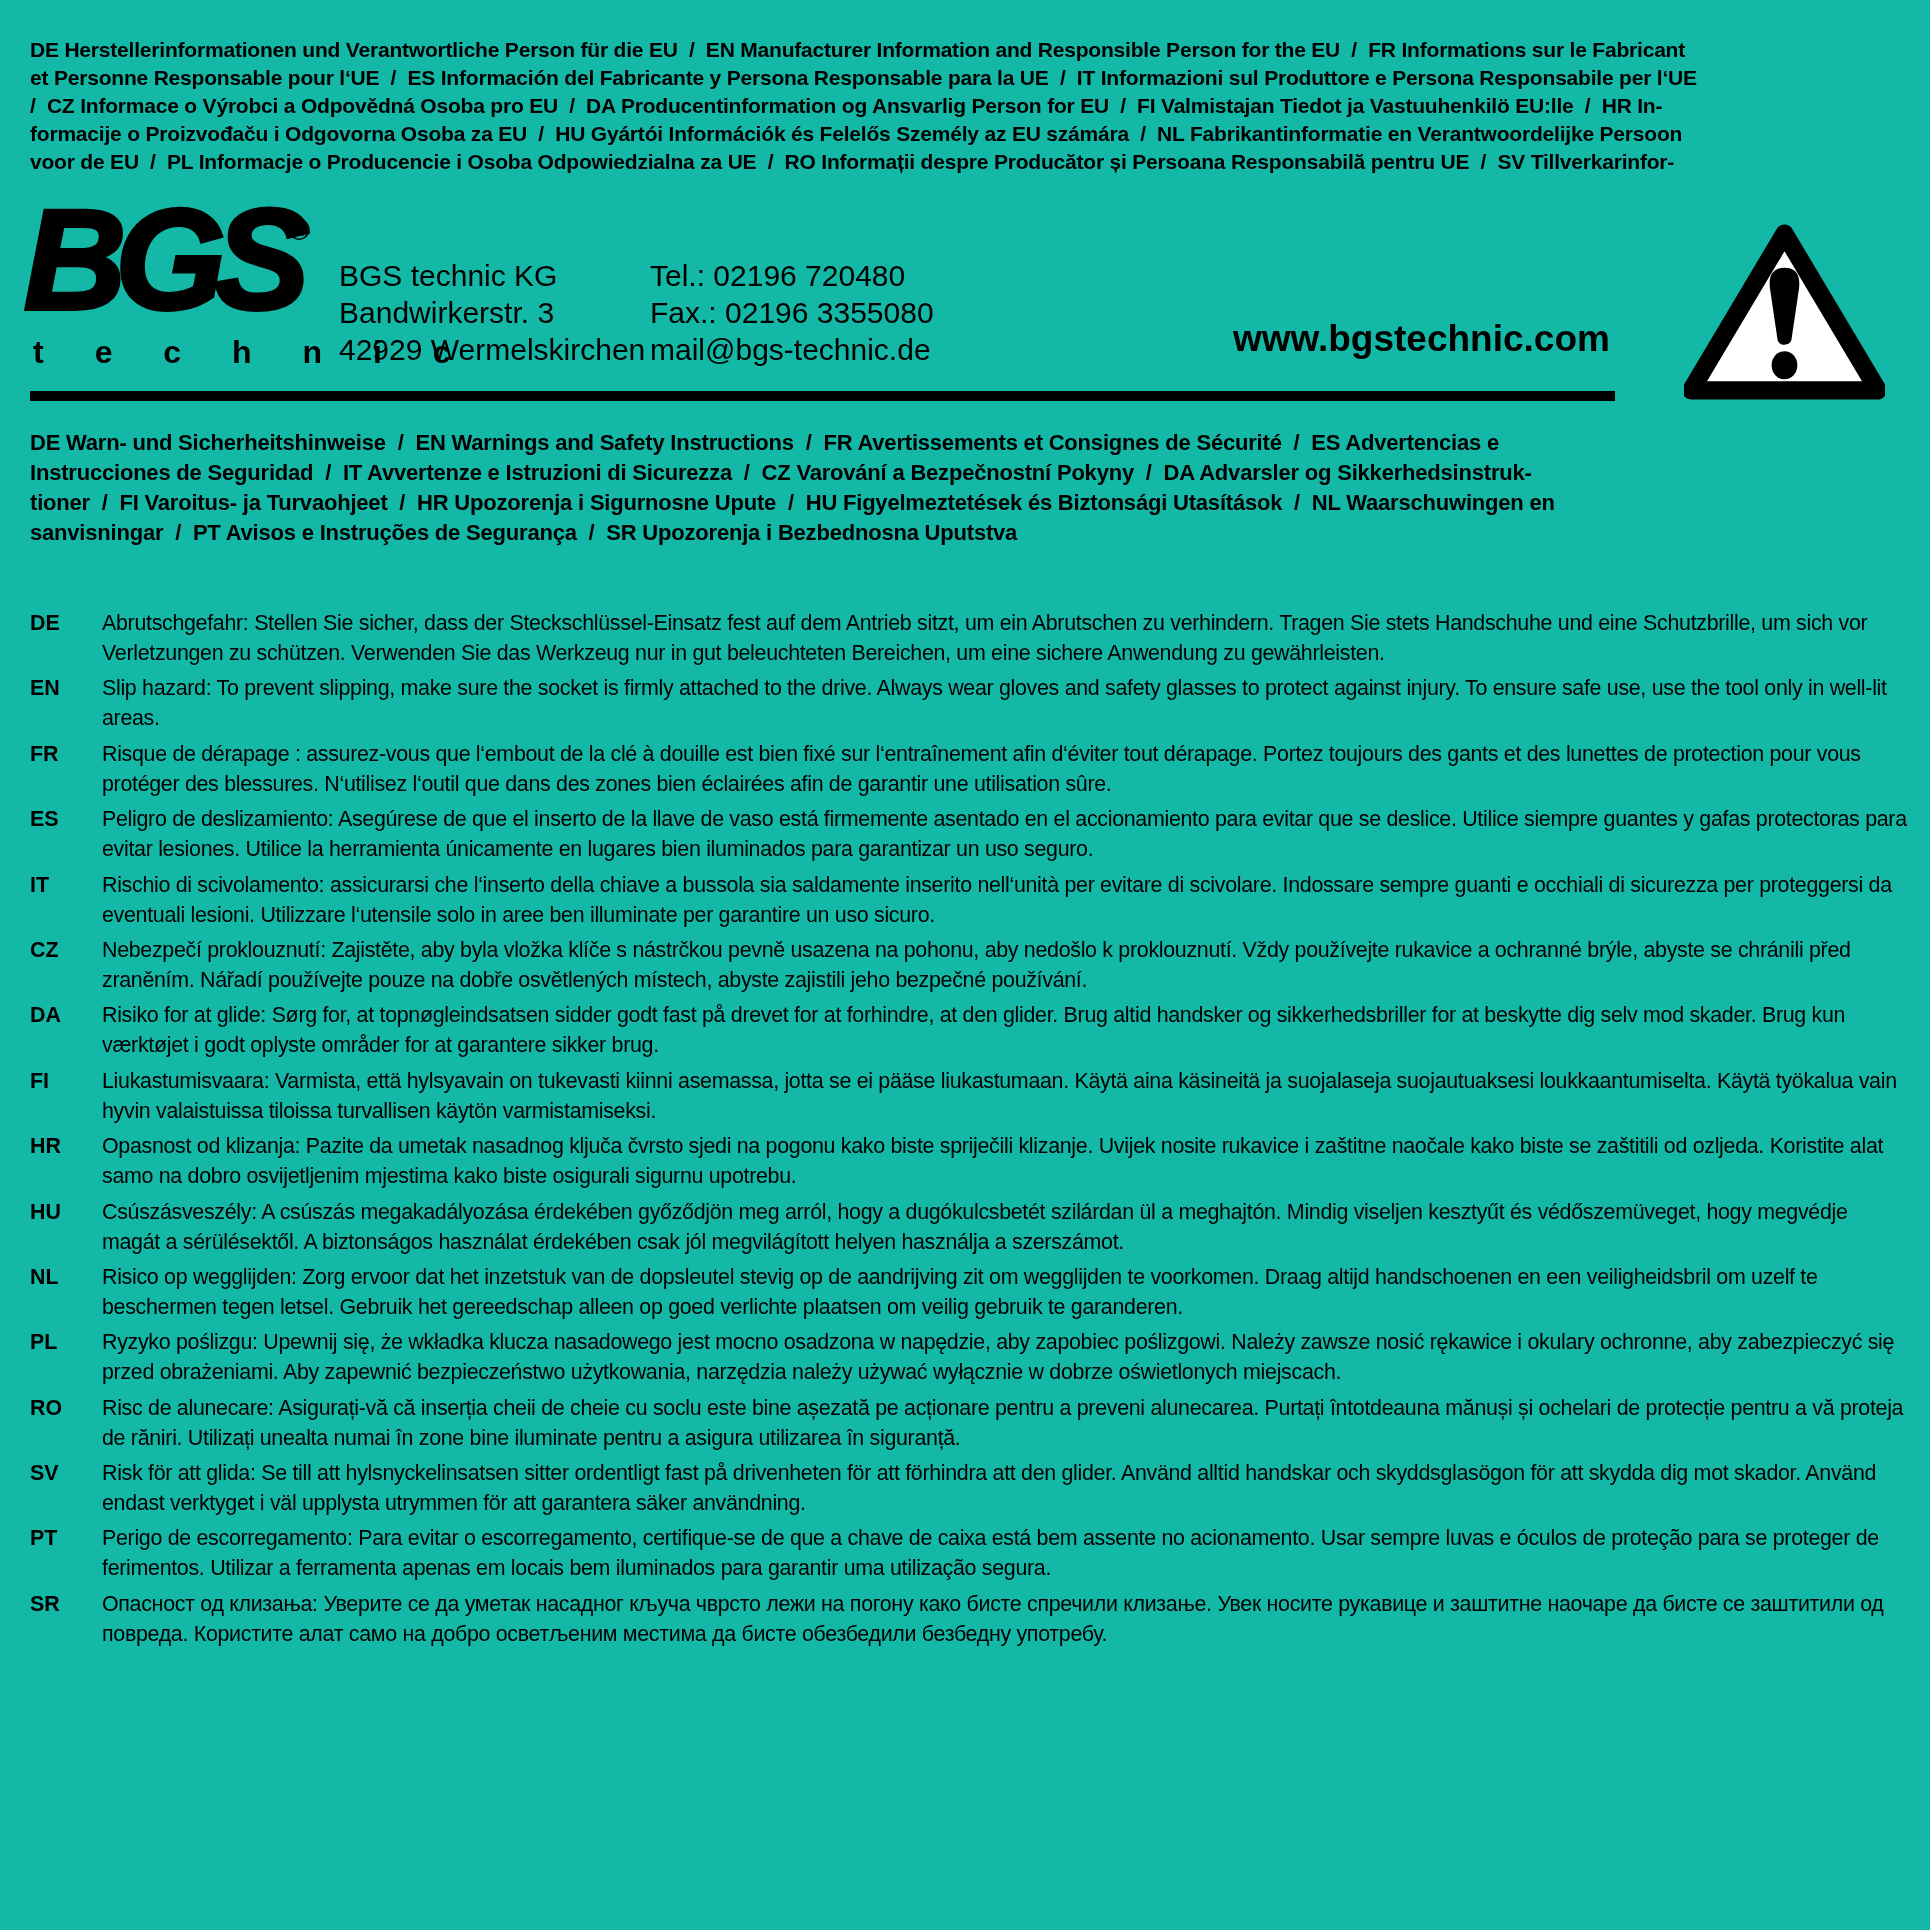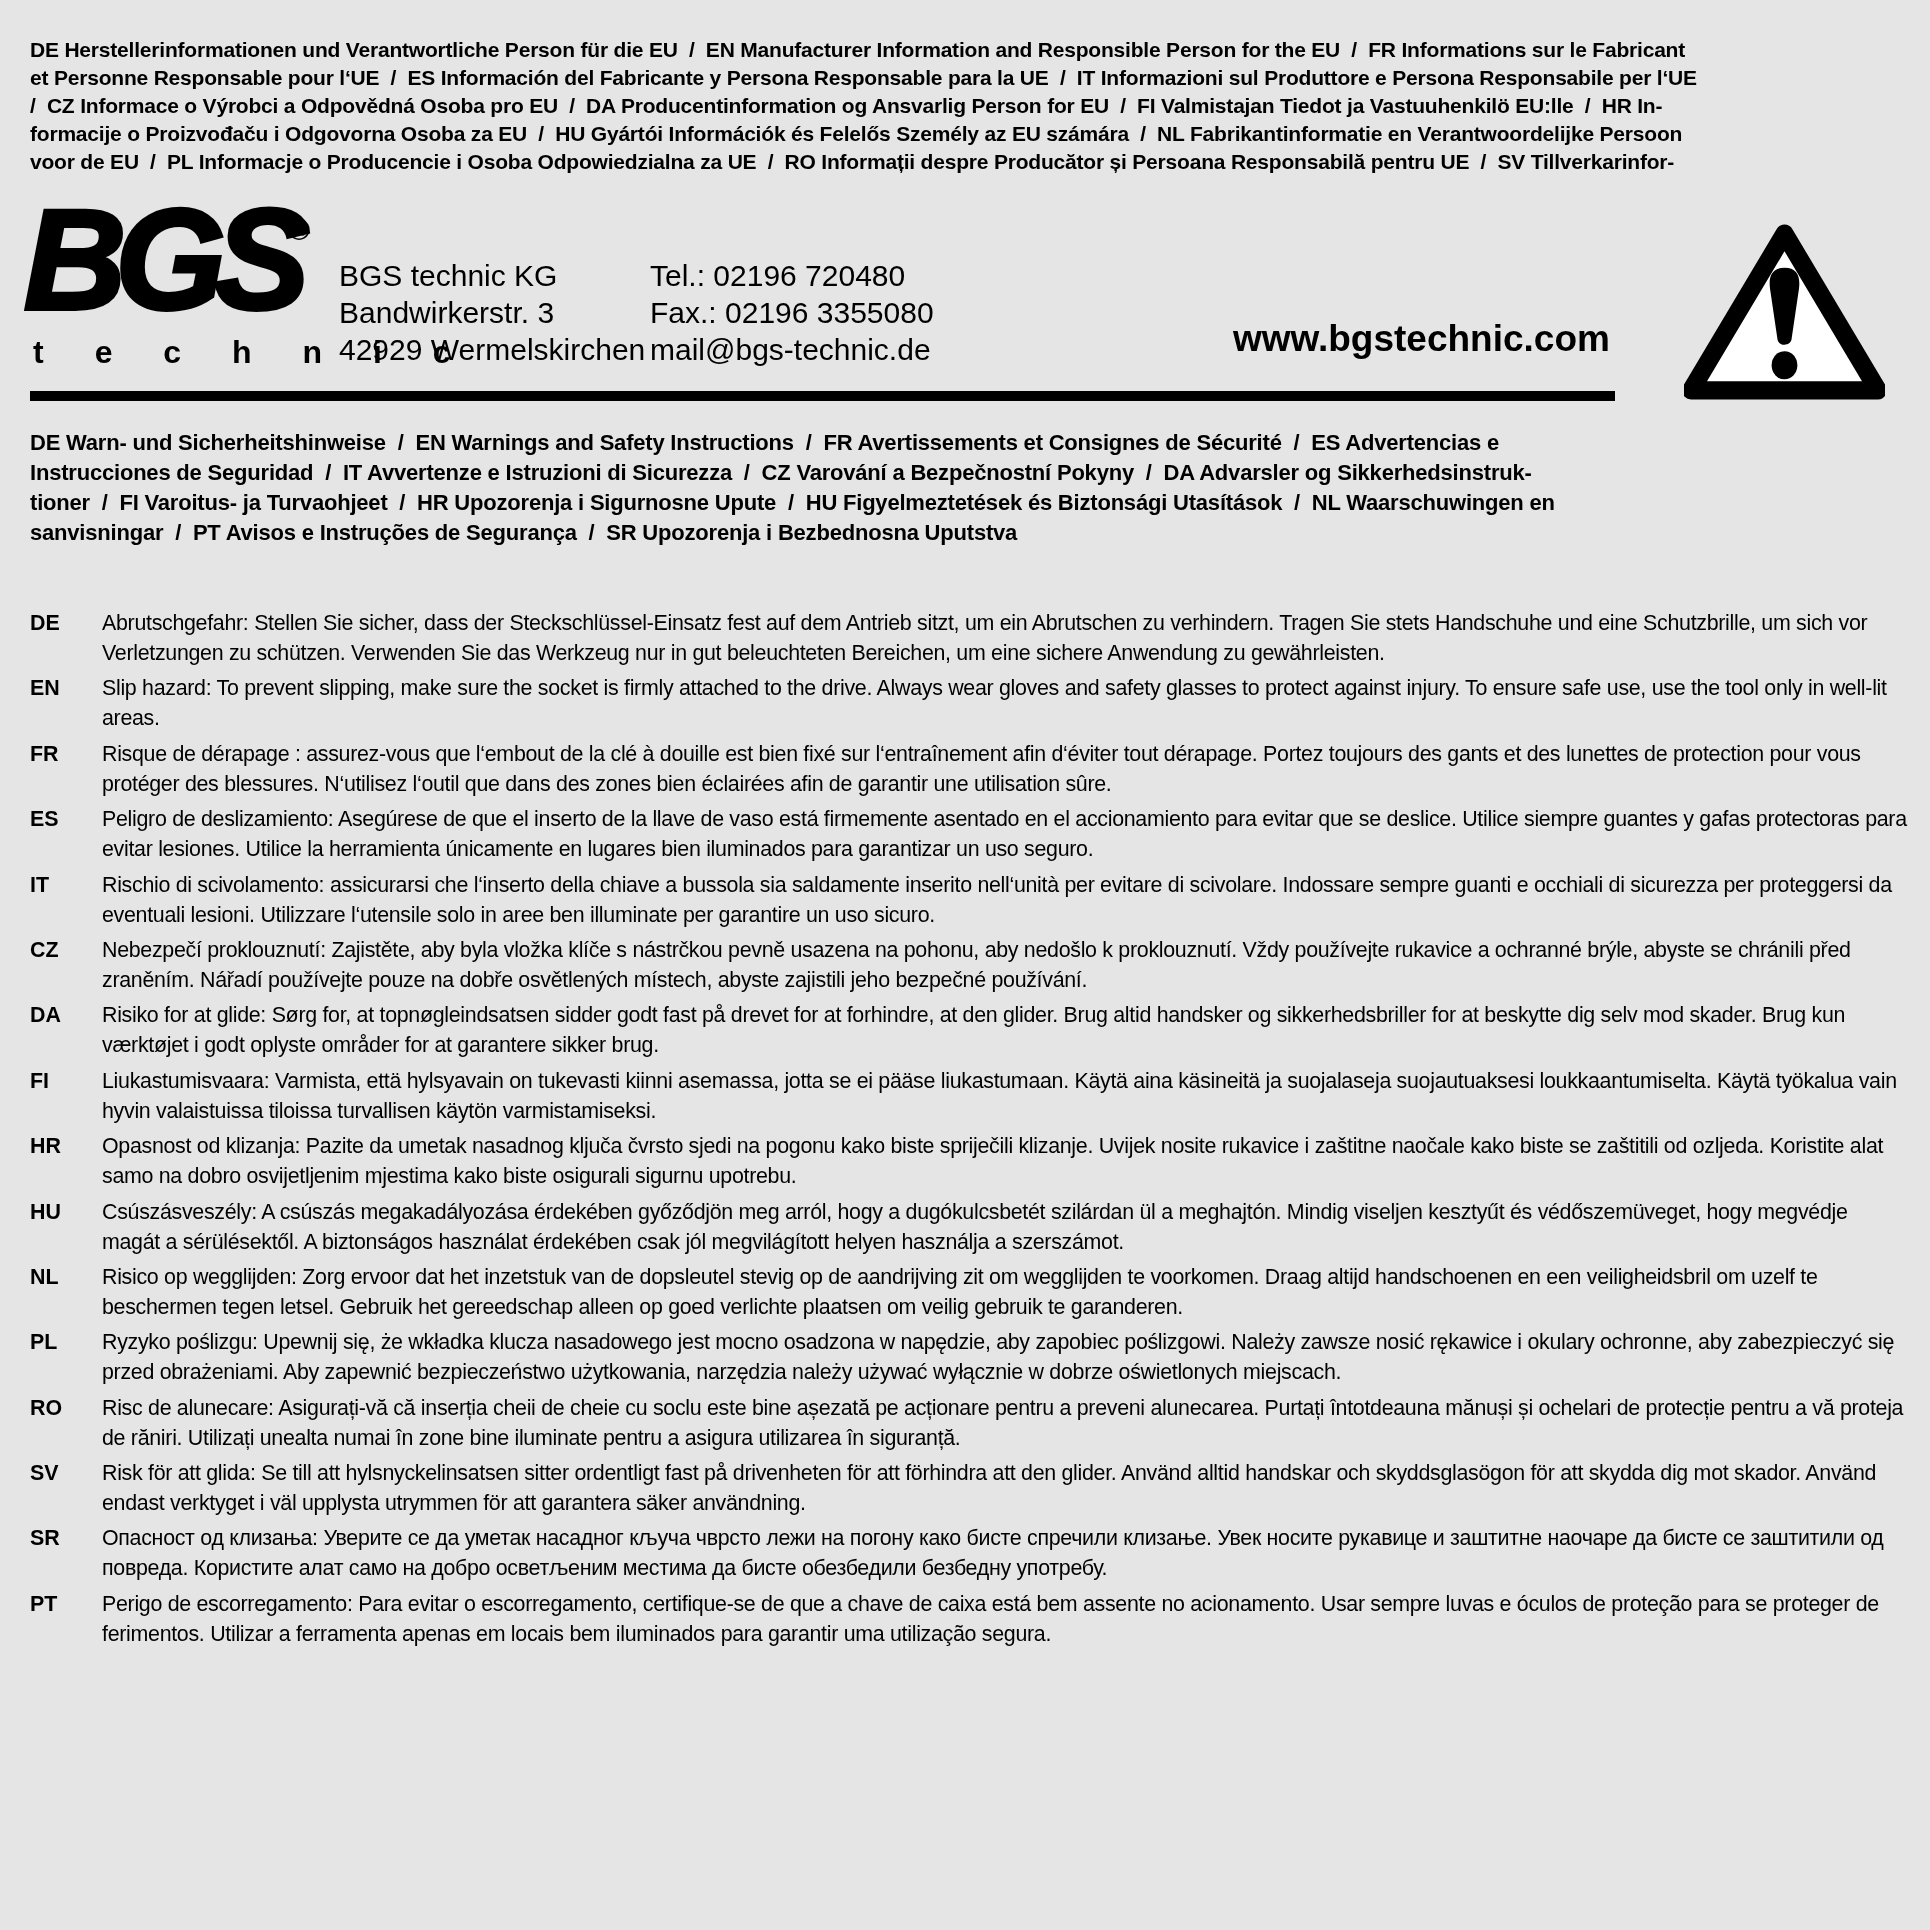--- a/index.html
+++ b/index.html
@@ -1,20 +1,20 @@
 <!DOCTYPE html>
 <html style="font-size:12.5px"><head>
 <meta charset="utf-8">
 <style>
   html, body { margin: 0; padding: 0; background: #ffffff; }
   #sheet {
     position: relative;
     width: 1930px;
     height: 1930px;
-    background: #e5e5e5;
+    background: #14b8a6;
     color: #000000;
     font-family: "Liberation Sans", sans-serif;
     overflow: hidden;
   }
 
   
   .mlheader { position: absolute; left: 30px; right: 23px; font-weight: bold; }
   #mfr-header { top: 36px; font-size: 21px; line-height: 28px; letter-spacing: -0.2px; }
   #warn-header { top: 428px; font-size: 22px; line-height: 30px; letter-spacing: -0.2px; }
   .hline { white-space: pre; }
@@ -183,24 +183,24 @@
         <div class="lang-label">RO</div>
         <div class="warning-text">Risc de alunecare: Asigurați-vă că inserția cheii de cheie cu soclu este bine așezată pe acționare pentru a preveni alunecarea. Purtați întotdeauna mănuși și ochelari de protecție pentru a vă proteja de răniri. Utilizați unealta numai în zone bine iluminate pentru a asigura utilizarea în siguranță.</div>
       </div>
 
       <div class="warning-row">
         <div class="lang-label">SV</div>
         <div class="warning-text">Risk för att glida: Se till att hylsnyckelinsatsen sitter ordentligt fast på drivenheten för att förhindra att den glider. Använd alltid handskar och skyddsglasögon för att skydda dig mot skador. Använd endast verktyget i väl upplysta utrymmen för att garantera säker användning.</div>
       </div>
 
       <div class="warning-row">
+        <div class="lang-label">PT</div>
+        <div class="warning-text">Perigo de escorregamento: Para evitar o escorregamento, certifique-se de que a chave de caixa está bem assente no acionamento. Usar sempre luvas e óculos de proteção para se proteger de ferimentos. Utilizar a ferramenta apenas em locais bem iluminados para garantir uma utilização segura.</div>
+      </div>
+
+      <div class="warning-row">
         <div class="lang-label">SR</div>
         <div class="warning-text">Опасност од клизања: Уверите се да уметак насадног кључа чврсто лежи на погону како бисте спречили клизање. Увек носите рукавице и заштитне наочаре да бисте се заштитили од повреда. Користите алат само на добро осветљеним местима да бисте обезбедили безбедну употребу.</div>
       </div>
-
-      <div class="warning-row">
-        <div class="lang-label">PT</div>
-        <div class="warning-text">Perigo de escorregamento: Para evitar o escorregamento, certifique-se de que a chave de caixa está bem assente no acionamento. Usar sempre luvas e óculos de proteção para se proteger de ferimentos. Utilizar a ferramenta apenas em locais bem iluminados para garantir uma utilização segura.</div>
-      </div>
     </div>
 
 </div>
 
 
 </body></html>

